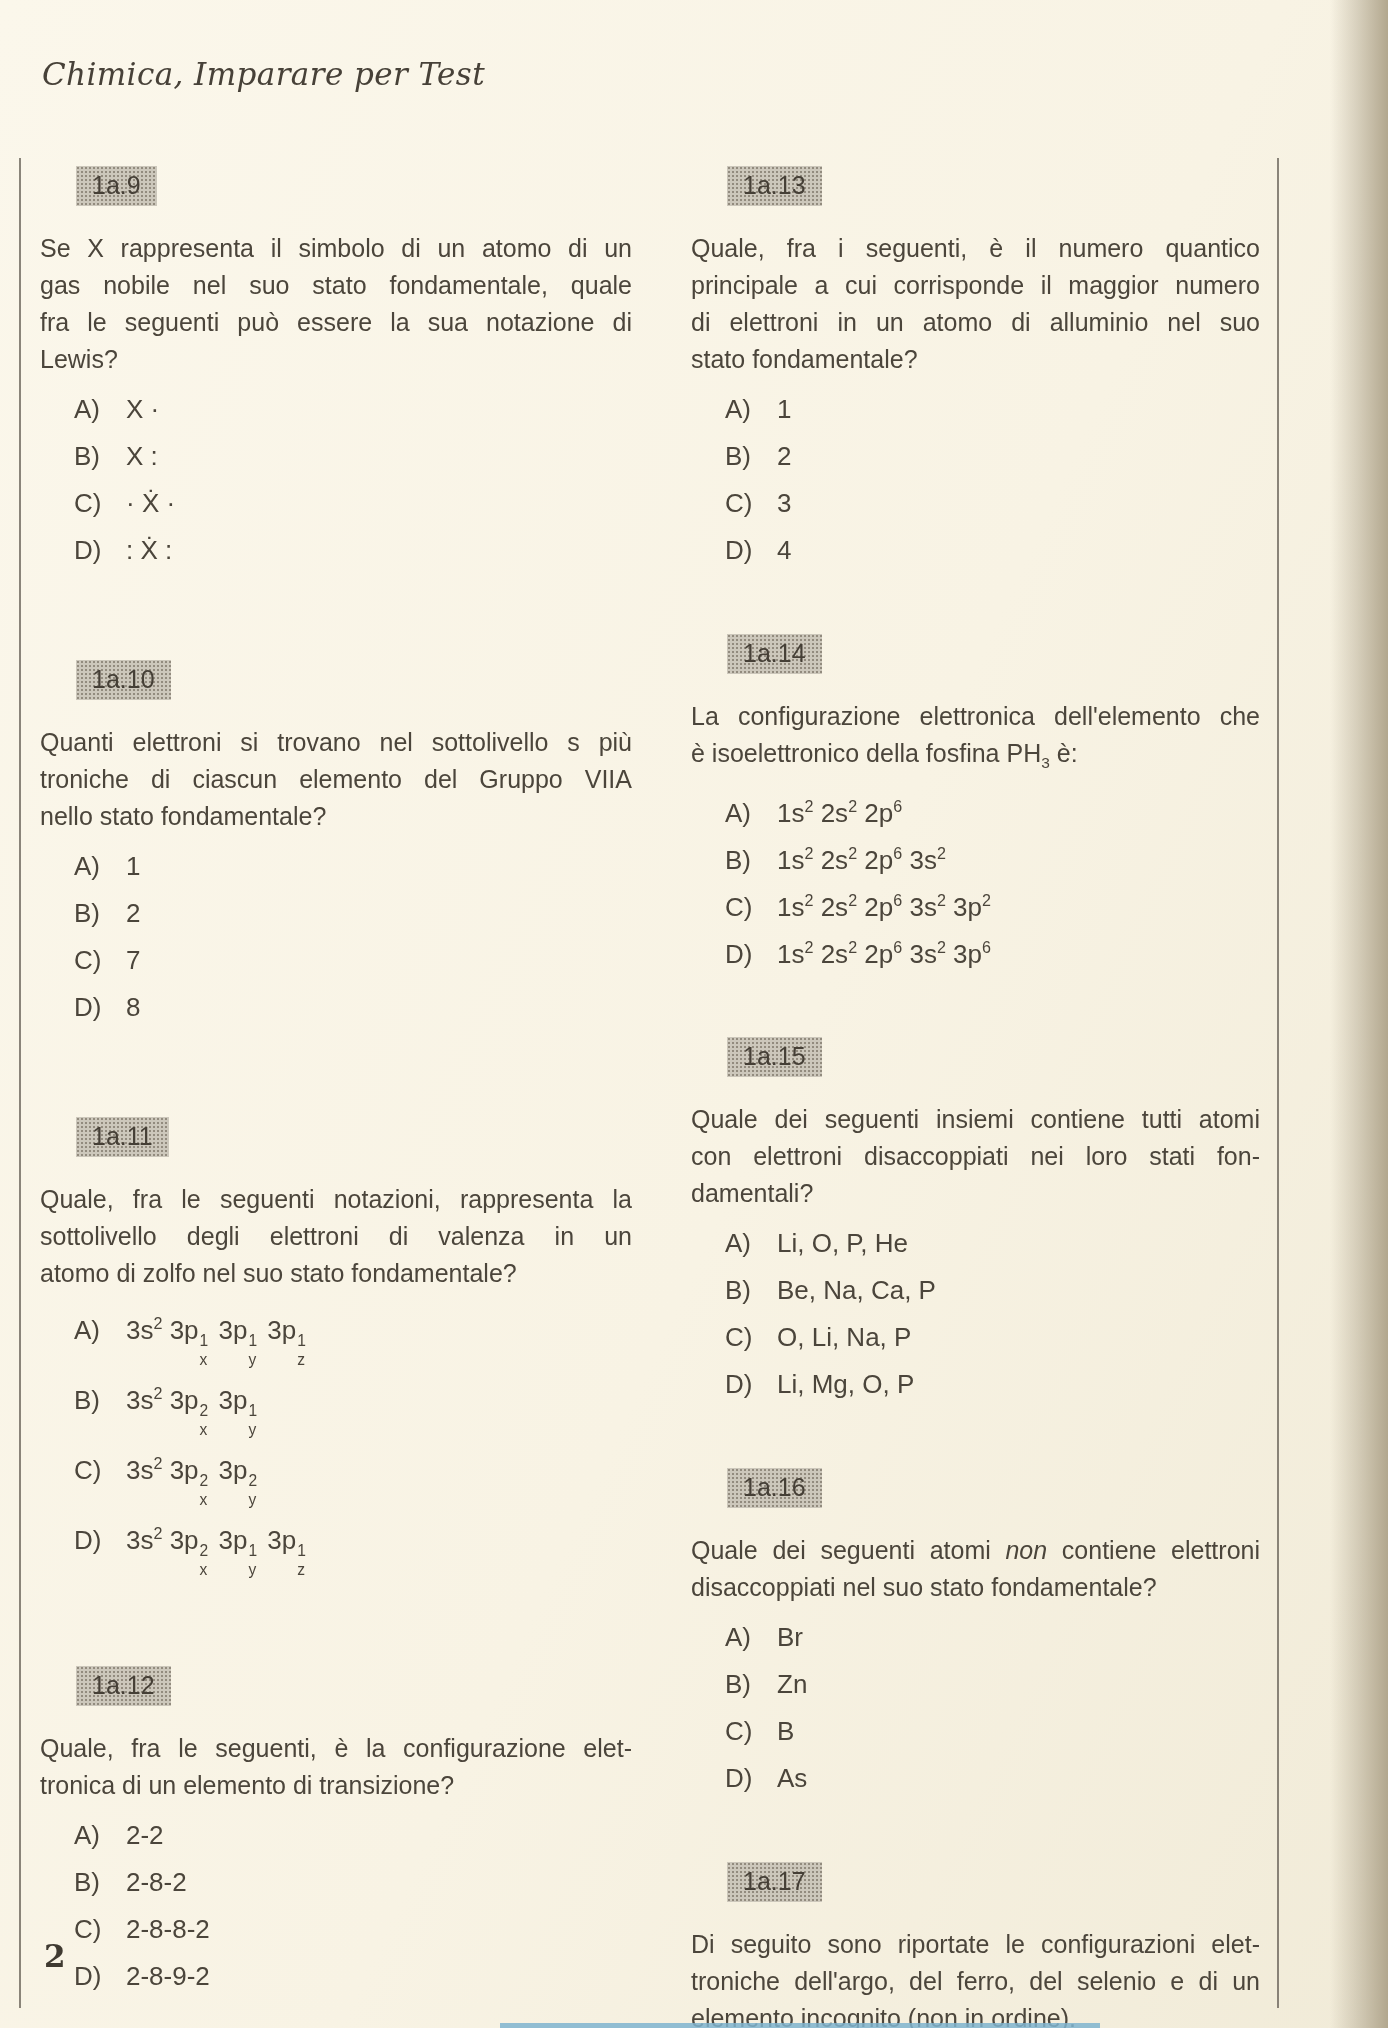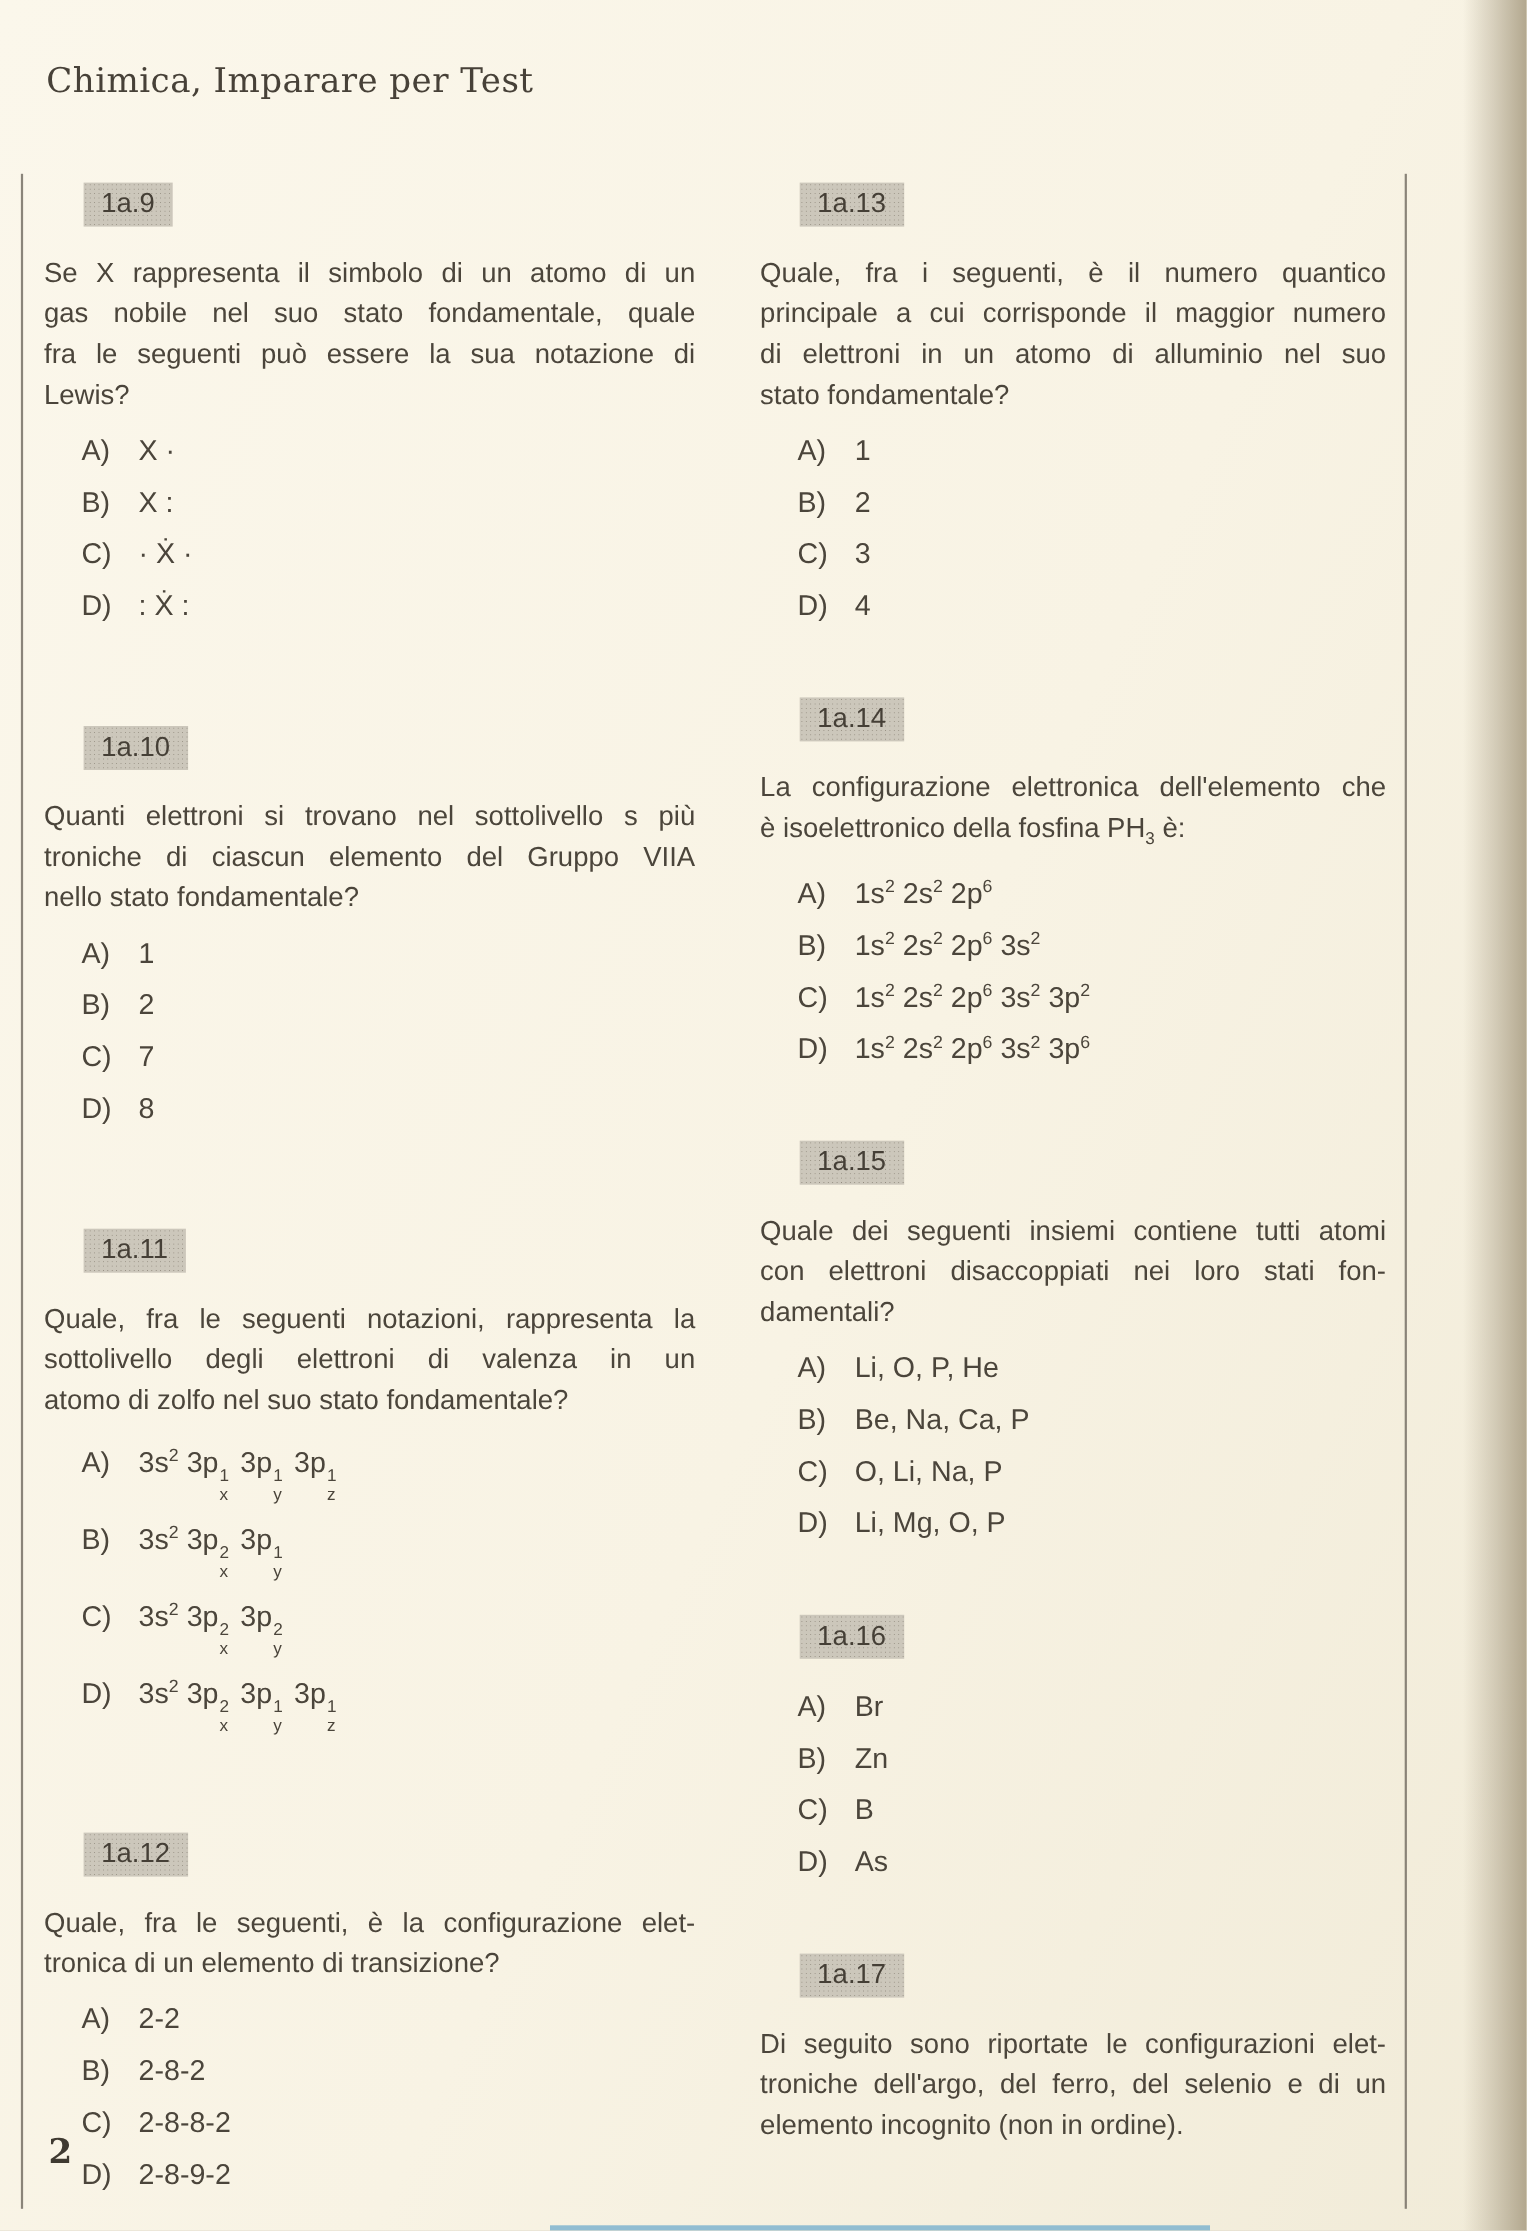--- a/index.html
+++ b/index.html
@@ -7,21 +7,21 @@
     position:relative;
     width:1388px;height:2028px;
     background:linear-gradient(115deg,#fbf7eb 0%,#f8f3e4 55%,#f1ebd8 100%);
     overflow:hidden;
     font-family:"Liberation Sans",sans-serif;
     color:#4b453b;
   }
   .header-title{
     position:absolute;left:42px;top:56px;
     font-family:"DejaVu Serif","Liberation Serif",serif;
-    font-size:31px;color:#474138;letter-spacing:.4px;
+    font-size:31px;color:#474138;letter-spacing:.4px;font-style:italic;
   }
   .rule{position:absolute;top:158px;height:1850px;width:2px;background:#6e6density;background:#6e685e;opacity:.8;}
   .rule-left{left:19px;}
   .rule-right{left:1277px;}
   .gutter{
     position:absolute;top:0;right:0;width:58px;height:100%;
     background:linear-gradient(to right,rgba(180,170,148,0) 0%,rgba(172,161,137,.45) 50%,#b2a78e 100%);
   }
   .bottom-strip{
     position:absolute;left:500px;bottom:0;width:600px;height:5px;
@@ -260,21 +260,24 @@
           </div>
           <div class="option">
             <span class="opt-label">C)</span>
             <span class="opt-value"><span>O, Li, Na, P</span></span>
           </div>
           <div class="option">
             <span class="opt-label">D)</span>
             <span class="opt-value"><span>Li, Mg, O, P</span></span>
           </div>
         </div></div>
-      <div class="question"><div class="badge">1a.16</div><div class="options">
+      <div class="question"><div class="badge">1a.16</div><div class="qtext">
+          <div class="qline"><span>Quale dei seguenti atomi </span><i>non</i><span> contiene elettroni</span></div>
+          <div class="qline last"><span>disaccoppiati nel suo stato fondamentale?</span></div>
+        </div><div class="options">
           <div class="option">
             <span class="opt-label">A)</span>
             <span class="opt-value"><span>Br</span></span>
           </div>
           <div class="option">
             <span class="opt-label">B)</span>
             <span class="opt-value"><span>Zn</span></span>
           </div>
           <div class="option">
             <span class="opt-label">C)</span>

